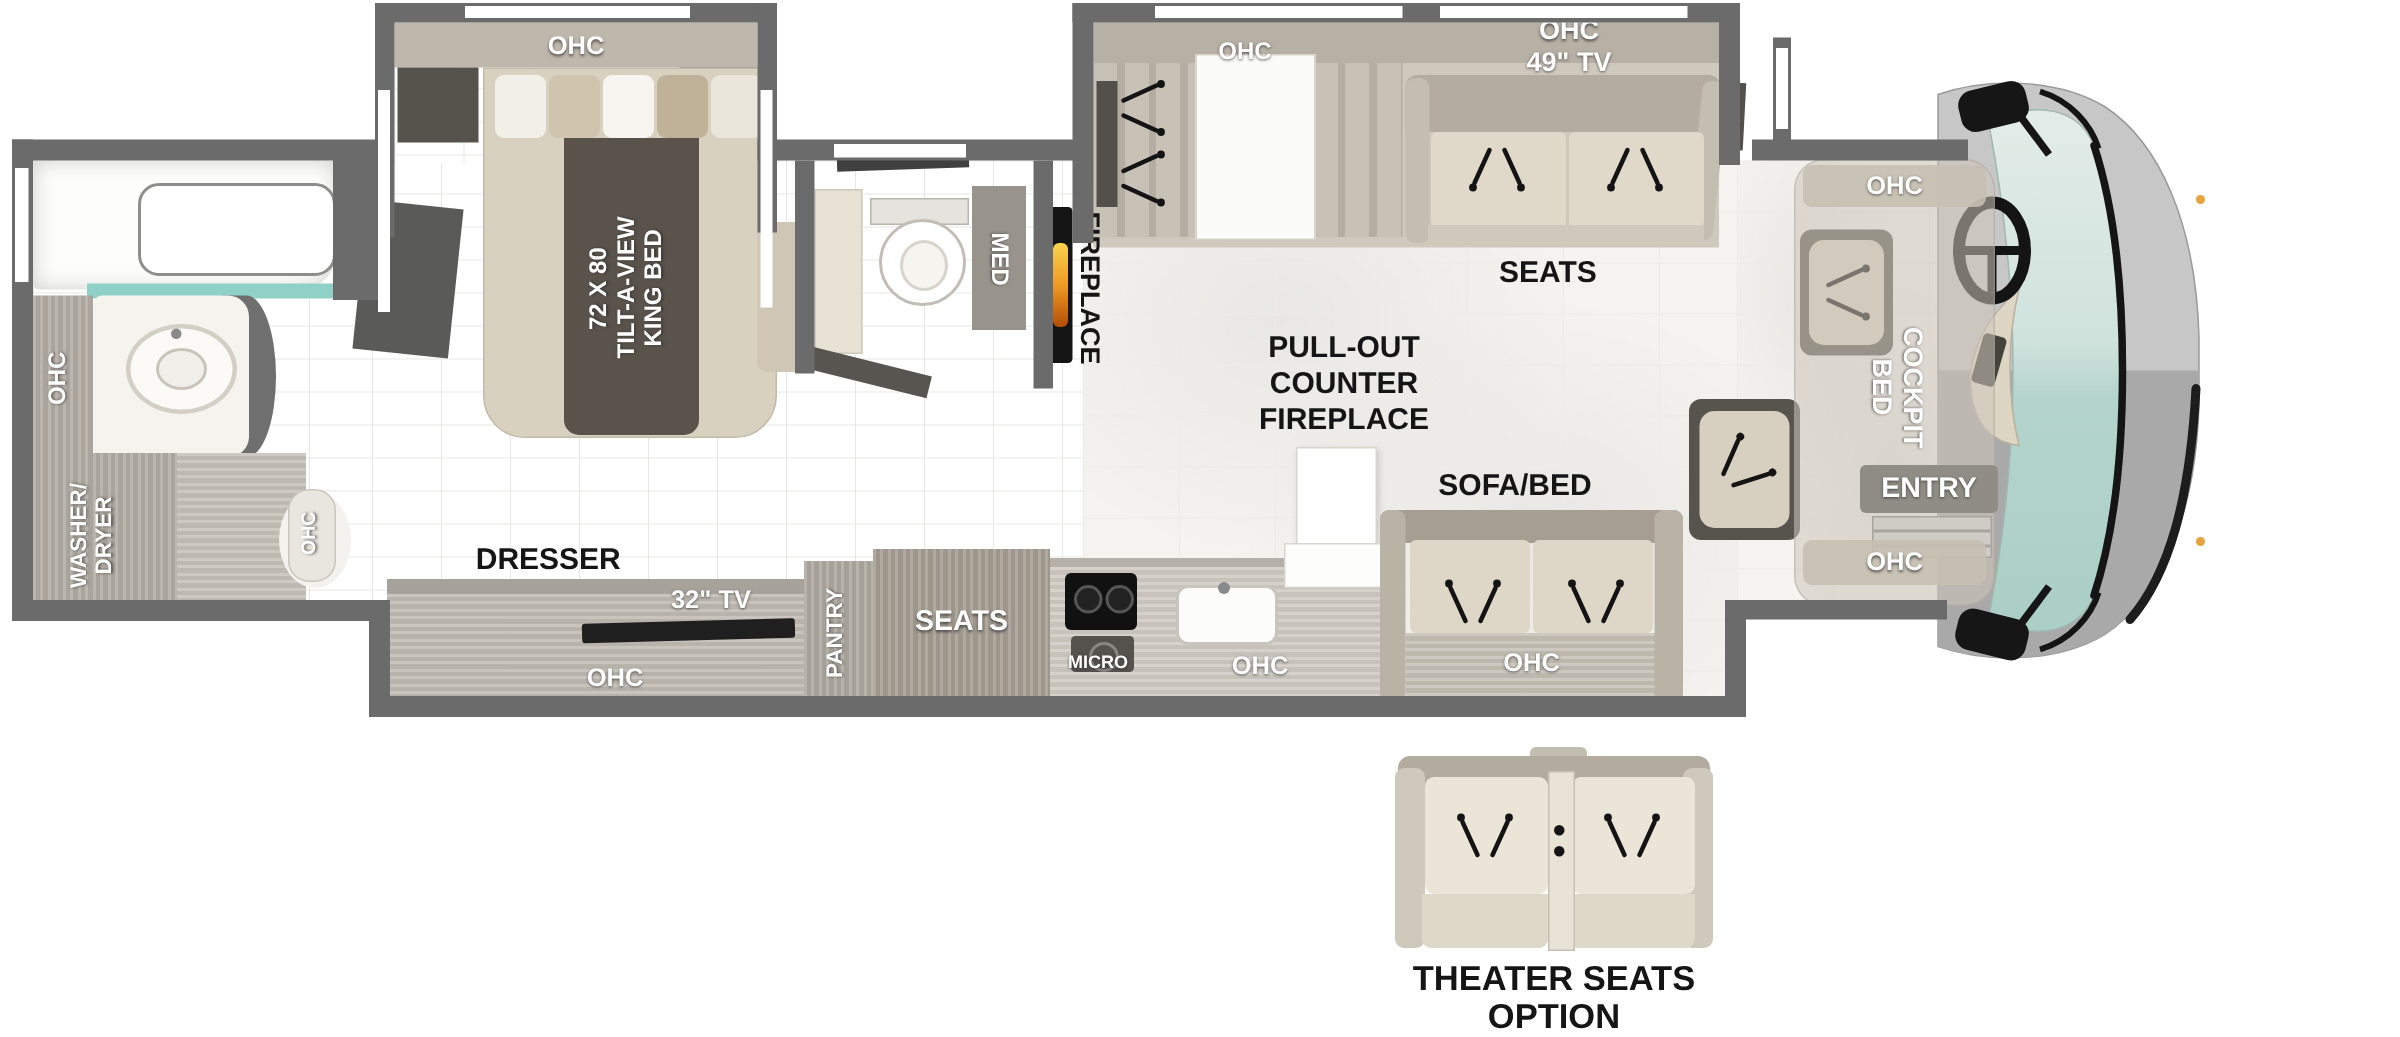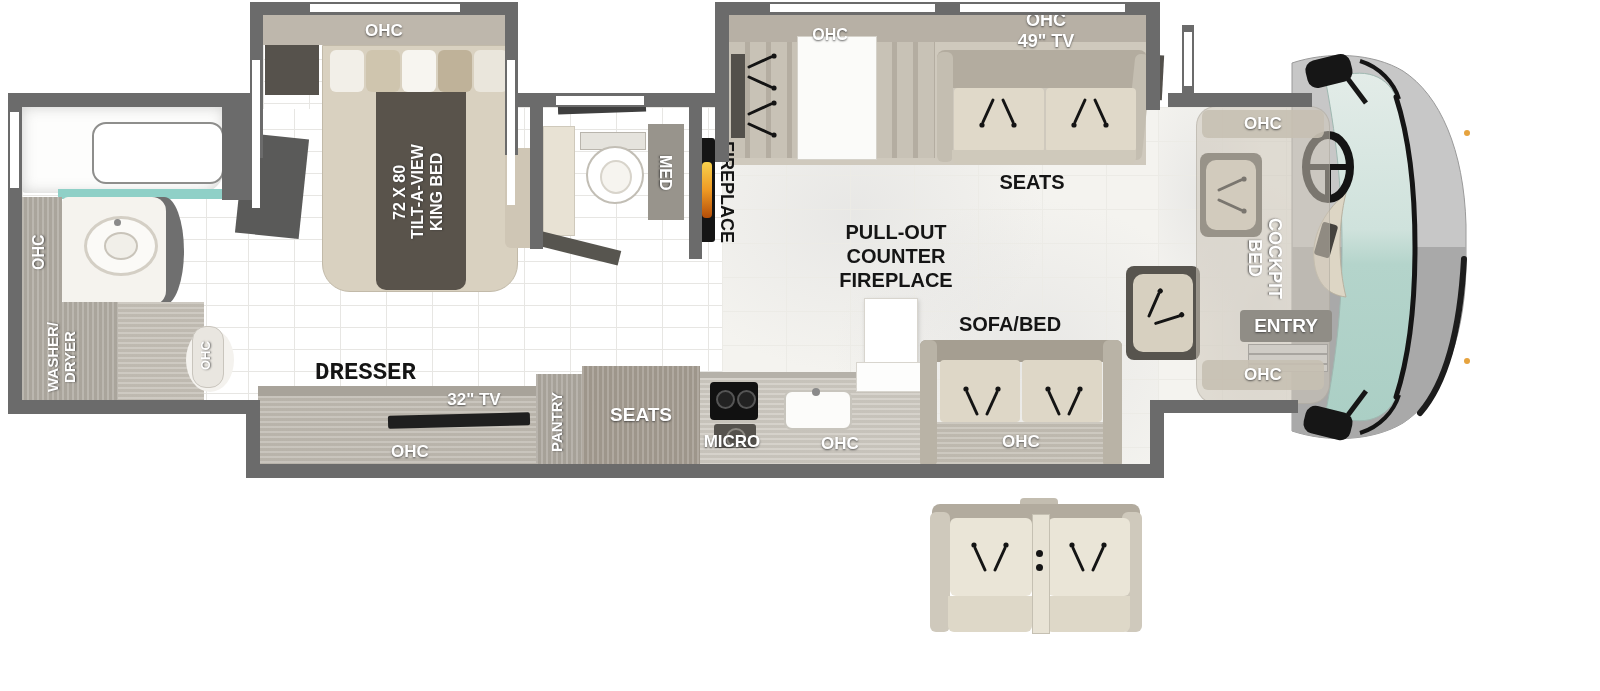--- a/index.html
+++ b/index.html
@@ -108,21 +108,21 @@
   <div class="furn" style="left:376px;top:92px;width:90px;height:198px;background:#59534b;border-radius:0 0 10px 10px;z-index:6;"></div>
   <div class="lbl lw vup" style="left:391px;top:100px;height:184px;font-size:16px;z-index:10;">
     <span class="vcol">72 X 80</span>
     <span class="vcol">TILT-A-VIEW</span>
     <span class="vcol">KING BED</span>
   </div>
   <div class="furn" style="left:240px;top:136px;width:64px;height:100px;background:#5a5a59;transform:rotate(6deg);"></div>
   <div class="furn" style="left:505px;top:148px;width:34px;height:100px;background:#cfc6b5;border-radius:6px;"></div>
   <div class="furn woodh" style="left:258px;top:386px;width:280px;height:86px;"></div>
   <div class="furn" style="left:258px;top:386px;width:280px;height:10px;background:#a8a39a;"></div>
-  <div class="lbl lb ctr" style="left:298px;top:360px;width:135px;height:26px;font-size:24px;font-family:Liberation Mono, monospace;">DRESSER</div>
+  <div class="lbl lb ctr" style="left:298px;top:360px;width:135px;height:26px;font-size:20px;">DRESSER</div>
   <div class="lbl lw ctr" style="left:430px;top:389px;width:88px;height:22px;font-size:17px;">32" TV</div>
   <div class="furn" style="left:388px;top:414px;width:142px;height:13px;background:#1f1f1f;border-radius:2px;transform:rotate(-1.5deg);z-index:6;"></div>
   <div class="lbl lw ctr" style="left:375px;top:440px;width:70px;height:24px;font-size:17px;">OHC</div>
 
   <div class="furn" style="left:558px;top:104px;width:88px;height:9px;background:#3f3f3f;transform:rotate(-2deg);"></div>
   <div class="furn" style="left:543px;top:126px;width:30px;height:108px;background:#e8e2d4;border:1px solid #cfc9bb;"></div>
   <div class="furn" style="left:580px;top:132px;width:64px;height:16px;background:#e5e3dd;border:1px solid #b9b5ad;"></div>
   <div class="furn" style="left:586px;top:146px;width:54px;height:54px;background:#ffffff;border:2px solid #c2beb5;border-radius:50%;"></div>
   <div class="furn" style="left:600px;top:160px;width:28px;height:30px;border:2px solid #d8d4cb;border-radius:50%;background:#f6f4ef;"></div>
   <div class="furn" style="left:648px;top:124px;width:36px;height:96px;background:#98948c;"></div>
@@ -138,21 +138,21 @@
   <div class="furn woodv" style="left:582px;top:366px;width:118px;height:104px;background-color:#a39b90;"></div>
   <div class="lbl lw ctr" style="left:582px;top:402px;width:118px;height:26px;font-size:19px;">SEATS</div>
   <div class="furn woodh" style="left:700px;top:372px;width:226px;height:94px;background-color:#cfcbc3;border-top:6px solid #b5b1a9;"></div>
   <div class="furn" style="left:710px;top:382px;width:48px;height:38px;background:#111111;border-radius:4px;z-index:5;"></div>
   <div class="furn" style="left:716px;top:390px;width:15px;height:15px;border:2px solid #555;border-radius:50%;background:#222;z-index:6;"></div>
   <div class="furn" style="left:737px;top:390px;width:15px;height:15px;border:2px solid #555;border-radius:50%;background:#222;z-index:6;"></div>
   <div class="furn" style="left:714px;top:424px;width:42px;height:24px;background:#55524d;border-radius:3px;z-index:5;"></div>
   <div class="furn" style="left:726px;top:428px;width:16px;height:16px;border:2px solid #8a8780;border-radius:50%;z-index:6;"></div>
   <div class="furn" style="left:784px;top:390px;width:64px;height:36px;background:#fcfcfa;border:2px solid #c8c5bd;border-radius:8px;z-index:5;"></div>
   <div class="furn" style="left:812px;top:388px;width:8px;height:8px;background:#8a8a8a;border-radius:50%;z-index:6;"></div>
-  <div class="lbl lw ctr" style="left:688px;top:430px;width:88px;height:24px;font-size:17px;">MICRO</div>
+  <div class="lbl lw ctr" style="left:688px;top:430px;width:88px;height:24px;font-size:12px;">MICRO</div>
   <div class="lbl lw ctr" style="left:800px;top:433px;width:80px;height:22px;font-size:17px;">OHC</div>
   <div class="furn" style="left:864px;top:298px;width:52px;height:66px;background:#ffffff;border:1px solid #d8d5ce;box-shadow:1px 2px 4px rgba(120,120,120,.3);z-index:5;"></div>
   <div class="furn" style="left:856px;top:362px;width:66px;height:28px;background:#fdfdfc;border:1px solid #d8d5ce;z-index:5;"></div>
   <div class="lbl lb" style="left:818px;top:220px;width:156px;text-align:center;font-size:20px;line-height:24px;">
     <div>PULL-OUT</div>
     <div>COUNTER</div>
     <div>FIREPLACE</div>
   </div>
 
   <div class="furn" style="left:729px;top:15px;width:417px;height:27px;background:#b7b0a5;z-index:3;"></div>
@@ -317,14 +317,18 @@
       </svg>
     </div>
   <div class="mk" style="left:1066px;top:540px;">
       <svg viewBox="0 0 44 34">
         <line x1="17" y1="30" x2="7" y2="8" stroke="#141414" stroke-width="3" stroke-linecap="round"></line>
         <circle cx="6" cy="5" r="2.6" fill="#141414"></circle>
         <line x1="27" y1="30" x2="37" y2="8" stroke="#141414" stroke-width="3" stroke-linecap="round"></line>
         <circle cx="38" cy="5" r="2.6" fill="#141414"></circle>
       </svg>
     </div>
+  <div class="lbl lb" style="left:936px;top:640px;width:200px;text-align:center;font-size:23px;line-height:25px;">
+    <div>THEATER SEATS</div>
+    <div>OPTION</div>
+  </div>
 
 </div>
 
 </body></html>

